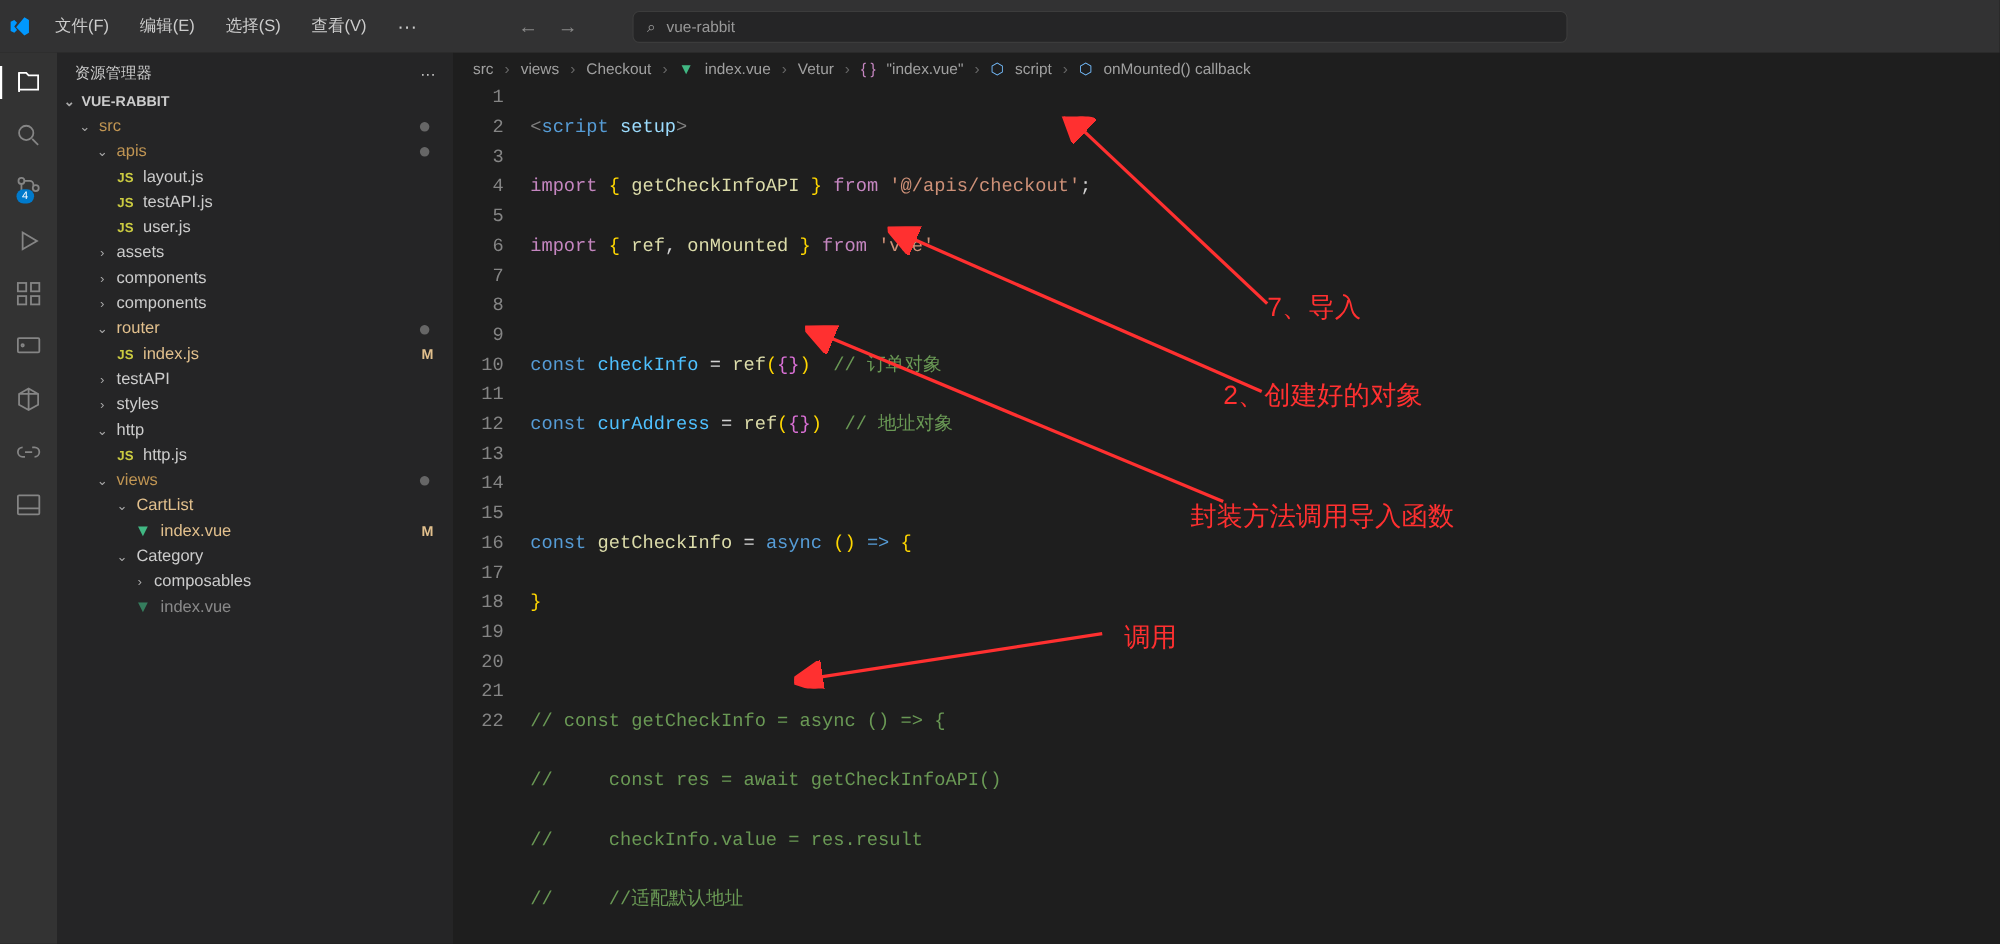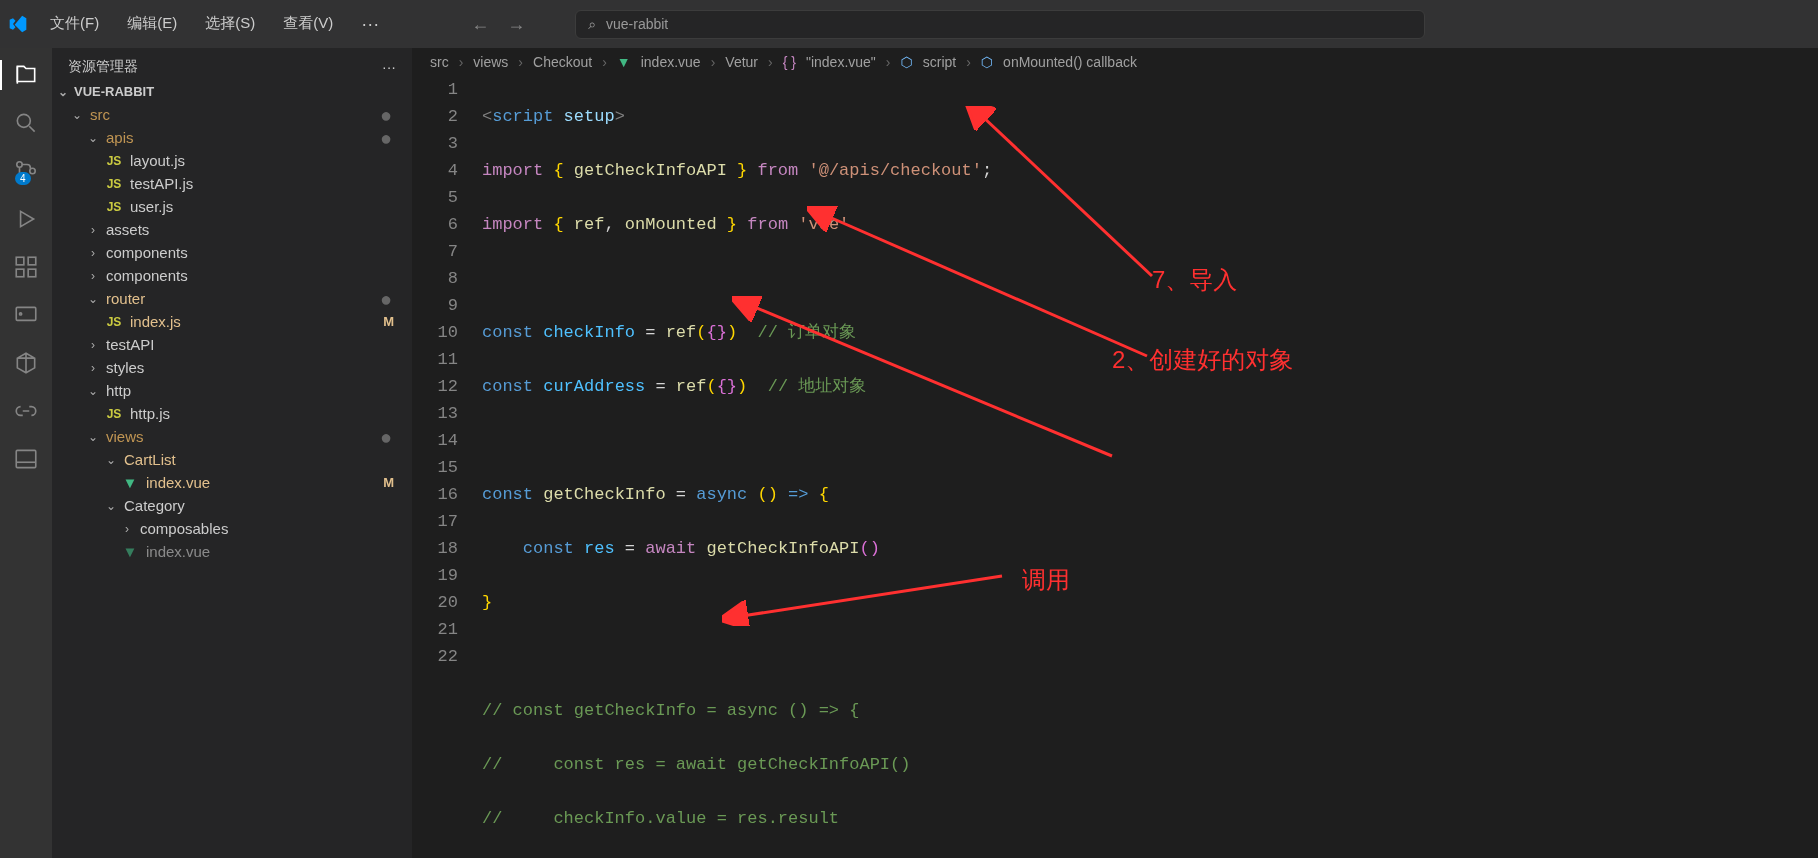--- a/index.html
+++ b/index.html
@@ -452,21 +452,20 @@
       </div>
       <div class="code-lines">
 <div><span class="tok-tag">&lt;</span><span class="tok-el">script</span><span class="tok-attr"> setup</span><span class="tok-tag">&gt;</span></div>
 <div><span class="tok-keyword">import </span><span class="tok-brace1">{ </span><span class="tok-func">getCheckInfoAPI</span><span class="tok-brace1"> }</span><span class="tok-keyword"> from </span><span class="tok-str">'@/apis/checkout'</span><span class="tok-punc">;</span></div>
 <div><span class="tok-keyword">import </span><span class="tok-brace1">{ </span><span class="tok-func">ref</span><span class="tok-punc">, </span><span class="tok-func">onMounted</span><span class="tok-brace1"> }</span><span class="tok-keyword"> from </span><span class="tok-str">'vue'</span></div>
 <div>&nbsp;</div>
 <div><span class="tok-keyword2">const </span><span class="tok-var">checkInfo</span><span class="tok-punc"> = </span><span class="tok-func">ref</span><span class="tok-brace1">(</span><span class="tok-brace2">{}</span><span class="tok-brace1">)</span><span class="tok-comment">  // 订单对象</span></div>
 <div><span class="tok-keyword2">const </span><span class="tok-var">curAddress</span><span class="tok-punc"> = </span><span class="tok-func">ref</span><span class="tok-brace1">(</span><span class="tok-brace2">{}</span><span class="tok-brace1">)</span><span class="tok-comment">  // 地址对象</span></div>
 <div>&nbsp;</div>
 <div><span class="tok-keyword2">const </span><span class="tok-func">getCheckInfo</span><span class="tok-punc"> = </span><span class="tok-keyword2">async </span><span class="tok-brace1">() </span><span class="tok-keyword2">=&gt; </span><span class="tok-brace1">{</span></div>
-<div><span>    </span><span class="tok-keyword2">const </span><span class="tok-var">res</span><span class="tok-punc"> = </span><span class="tok-keyword">await </span><span class="tok-func">getCheckInfoAPI</span><span class="tok-brace2">()</span></div>
 <div><span class="tok-brace1">}</span></div>
 <div>&nbsp;</div>
 <div><span class="tok-comment">// const getCheckInfo = async () =&gt; {</span></div>
 <div><span class="tok-comment">//     const res = await getCheckInfoAPI()</span></div>
 <div><span class="tok-comment">//     checkInfo.value = res.result</span></div>
 <div><span class="tok-comment">//     //适配默认地址</span></div>
 
 
 
 
@@ -487,20 +486,21 @@
         <div class="anno-text" style="top:190px;left:740px">7、导入</div>
 
         <svg class="anno-arrow" style="top:130px;left:395px" width="350" height="160">
           <line x1="340" y1="150" x2="20" y2="10" stroke="#ff3030" stroke-width="3" marker-end="url(#ah1)"></line>
         </svg>
         <div class="anno-text" style="top:270px;left:700px">2、创建好的对象</div>
 
         <svg class="anno-arrow" style="top:220px;left:320px" width="400" height="180">
           <line x1="380" y1="160" x2="20" y2="10" stroke="#ff3030" stroke-width="3" marker-end="url(#ah1)"></line>
         </svg>
+        <div class="anno-text" style="top:380px;left:670px">封装方法调用导入函数</div>
 
         <svg class="anno-arrow" style="top:490px;left:310px" width="300" height="60">
           <line x1="280" y1="10" x2="20" y2="50" stroke="#ff3030" stroke-width="3" marker-end="url(#ah1)"></line>
         </svg>
         <div class="anno-text" style="top:490px;left:610px">调用</div>
       </div>
     </div>
   </div>
 </div>
 

